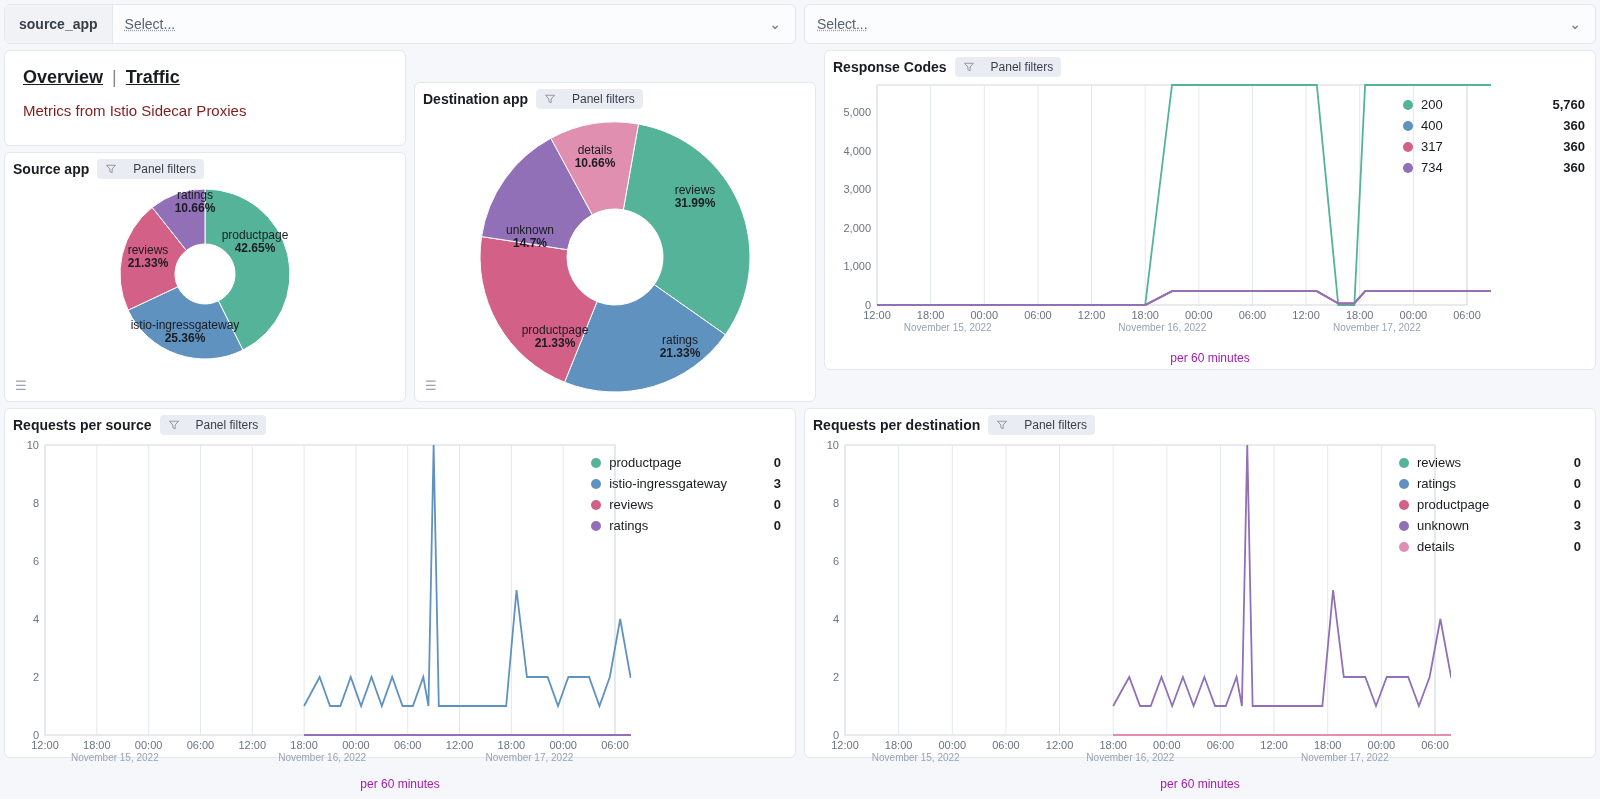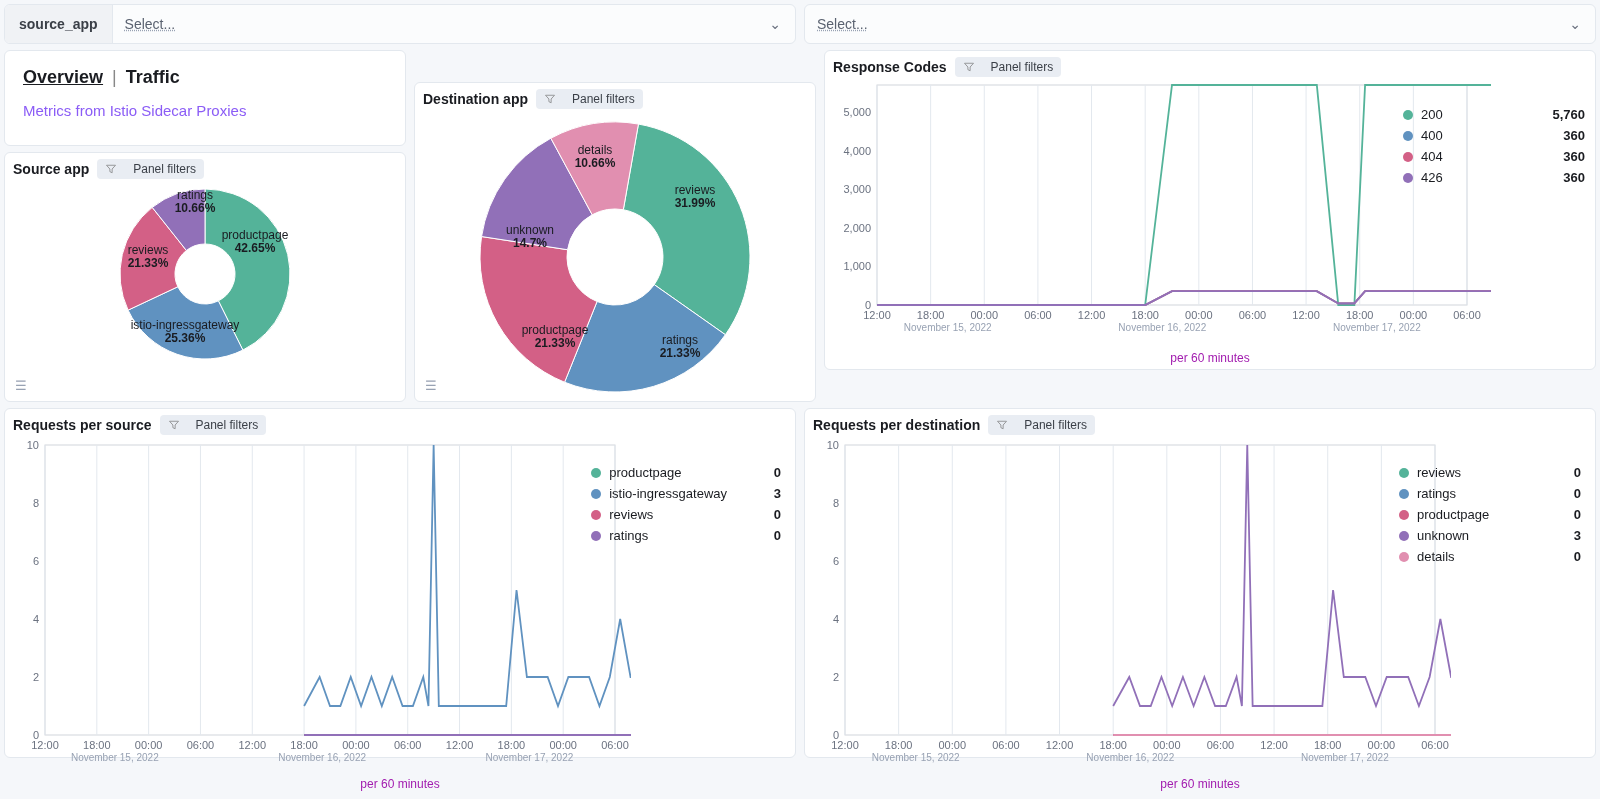--- a/index.html
+++ b/index.html
@@ -54,40 +54,40 @@
     position: relative;
   }
   .col-left { display: flex; flex-direction: column; gap: 6px; width: 402px; }
   .overview-card {
     padding: 16px 18px 18px;
     height: 96px;
   }
   .ov-line1 { font-size: 18px; }
   .ov-over { text-decoration: underline; font-weight: 600; }
   .ov-sep { color: #888; margin: 0 4px; }
-  .ov-traffic { font-weight: 700; }
-  .ov-sub { margin-top: 14px; font-size: 15px; color: #8b5cf6; }
+  .ov-traffic { font-weight: 700; text-decoration: underline; }
+  .ov-sub { margin-top: 14px; font-size: 15px; color: #7f1d1d; }
   .panel-head {
     display: flex; align-items: center; gap: 8px;
     padding: 6px 8px 2px;
   }
   .panel-title { font-weight: 700; font-size: 14px; }
   .chip {
     display: inline-flex; align-items: center; gap: 16px;
     background: #e9edf3;
     border-radius: 4px;
     padding: 3px 8px;
     font-size: 12px;
     color: #3a3f47;
     cursor: pointer;
   }
   .chip svg { width: 12px; height: 12px; opacity: .7; }
   .pie-wrap { display:flex; justify-content:center; align-items:center; position:relative; }
   .legend-vert {
-    position:absolute; right: 10px; top: 28px;
+    position:absolute; right: 10px; top: 18px;
     display:flex; flex-direction:column; gap:6px;
     font-size: 13px;
   }
   .legend-vert .lg-row { display:flex; align-items:center; gap:8px; }
   .dot { width:10px; height:10px; border-radius:50%; display:inline-block; }
   .lg-name { flex:1; min-width: 110px; }
   .lg-val { font-weight: 700; width: 46px; text-align:right; }
   .foot-icon { position:absolute; left:10px; bottom:8px; color:#98a2b3; font-size:13px; }
   .tick-label { font-size: 11px; fill:#6b7280; }
   .tick-label-sm { font-size: 10px; fill:#98a2b3; }
@@ -241,26 +241,26 @@
             <span class="lg-name">200</span>
             <span class="lg-val">5,760</span>
           </div>
           <div class="lg-row">
             <span class="dot" style="background:#6092c0"></span>
             <span class="lg-name">400</span>
             <span class="lg-val">360</span>
           </div>
           <div class="lg-row">
             <span class="dot" style="background:#d36086"></span>
-            <span class="lg-name">404</span>
+            <span class="lg-name">317</span>
             <span class="lg-val">360</span>
           </div>
           <div class="lg-row">
             <span class="dot" style="background:#9170b8"></span>
-            <span class="lg-name">426</span>
+            <span class="lg-name">734</span>
             <span class="lg-val">360</span>
           </div>
         </div>
     </div>
     <div class="per60">per 60 minutes</div>
   </div>
 </div>
 
 <div class="row3">
   <div class="panel">

